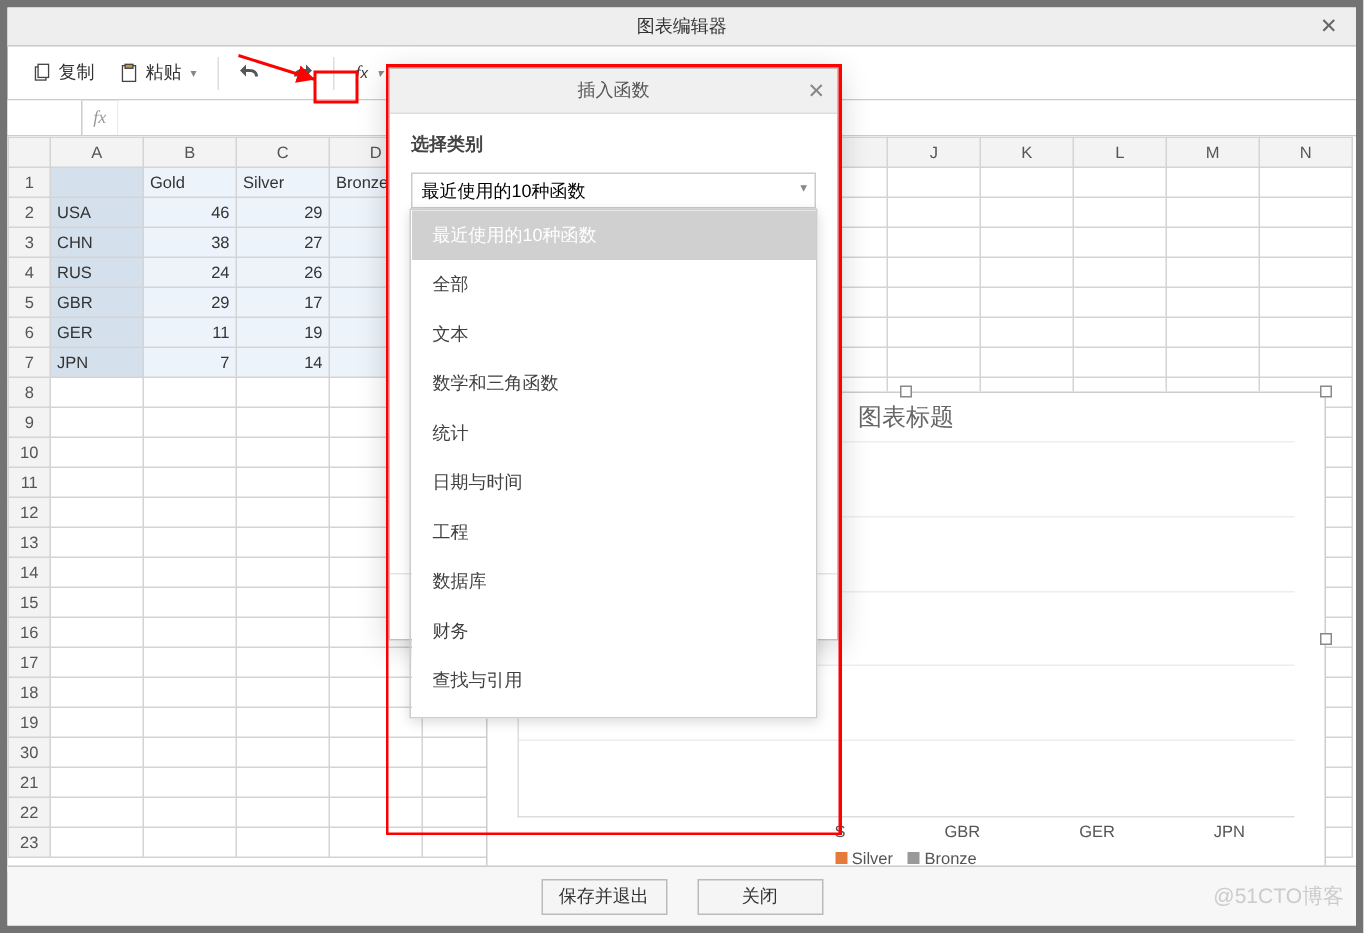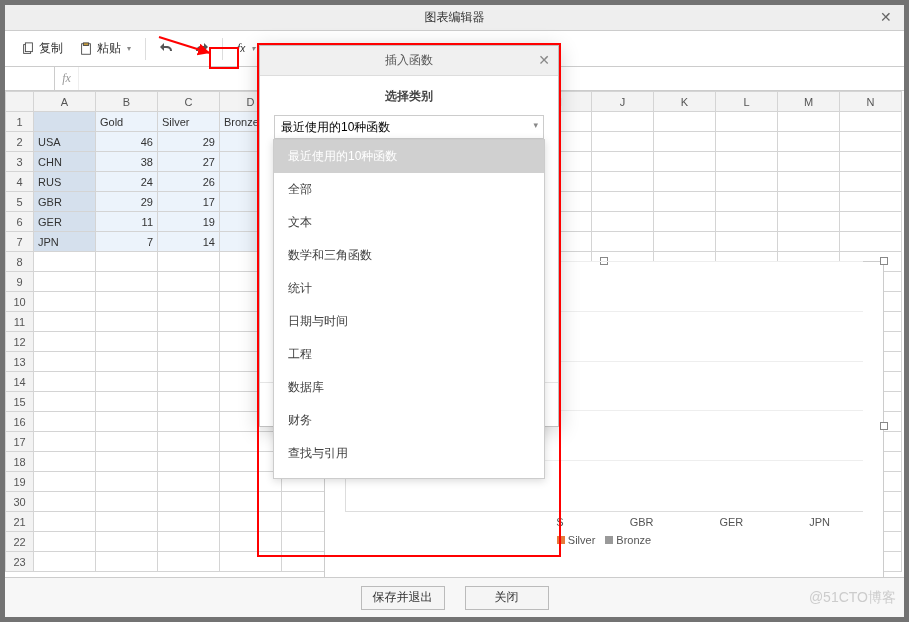--- a/index.html
+++ b/index.html
@@ -41,21 +41,21 @@
   .group { display: flex; align-items: flex-end; gap: 4px; }
   .bar { width: 14px; }
   .xlabels { display: flex; justify-content: space-around; font-size: 11px; color: #555; padding: 4px 20px 0 20px; }
   .legend { display: flex; justify-content: center; gap: 10px; font-size: 11px; color: #555; padding-top: 6px; align-items: center; }
   .legend .sw { display: inline-block; width: 8px; height: 8px; margin-right: 3px; }
   
   .dialog { position: absolute; left: 254px; top: 40px; width: 300px; height: 382px; background: #fff; border: 1px solid #c0c0c0; box-shadow: 0 4px 20px rgba(0,0,0,0.2); z-index: 20; display: flex; flex-direction: column; }
   .dlg-title { height: 30px; background: #f0f0f0; display: flex; align-items: center; justify-content: center; position: relative; border-bottom: 1px solid #ddd; color: #555; }
   .dlg-close { position: absolute; right: 8px; top: 6px; cursor: pointer; color: #888; font-size: 14px; }
   .dlg-body { padding: 12px 14px; flex: 1; }
-  .dlg-label { font-weight: bold; font-size: 12px; color: #444; margin-bottom: 10px; text-align: center; }
+  .dlg-label { font-weight: bold; font-size: 12px; color: #444; margin-bottom: 10px; }
   .combo { position: relative; }
   .combo-input { width: 100%; height: 24px; border: 1px solid #ccc; padding: 0 20px 0 6px; font-size: 12px; background: #fff; cursor: pointer; }
   .combo-arrow { position: absolute; right: 6px; top: 5px; font-size: 9px; color: #888; pointer-events: none; }
   .dropdown { position: absolute; top: 24px; left: -1px; right: -1px; background: #fff; border: 1px solid #ccc; box-shadow: 0 2px 8px rgba(0,0,0,0.15); max-height: 340px; overflow: auto; z-index: 5; }
   .dd-item { padding: 8px 14px; font-size: 12px; color: #404040; cursor: pointer; }
   .dd-item.sel { background: #d0d0d0; color: #fff; }
   .dlg-footer { height: 44px; border-top: 1px solid #e5e5e5; display: flex; align-items: center; justify-content: center; gap: 18px; }
   .red-frame { position: absolute; border: 2px solid red; pointer-events: none; z-index: 30; }
   .frame-fx { left: 204px; top: 42px; width: 30px; height: 22px; }
   .frame-dlg { left: 252px; top: 38px; width: 304px; height: 514px; }
@@ -532,20 +532,21 @@
 
     <div class="chart-box">
       <div class="handles">
         <div style="left:-5px;top:-5px"></div>
           <div style="right:-5px;top:-5px"></div>
 
         <div style="left:50%;top:-5px;margin-left:-4px"></div>
         <div style="top:50%;left:-5px;margin-top:-4px"></div>
           <div style="top:50%;right:-5px;margin-top:-4px"></div>
       </div>
+      <div class="chart-title">图表标题</div>
       <div class="chart-area">
         <div class="gridline" style="bottom:20%"></div>
         <div class="gridline" style="bottom:40%"></div>
         <div class="gridline" style="bottom:60%"></div>
         <div class="gridline" style="bottom:80%"></div>
         <div class="gridline" style="bottom:100%"></div>
         <div class="bars" id="bars">
             <div class="group" style="visibility: hidden;">
               <div class="bar" style="height:1px"></div>
             </div>

